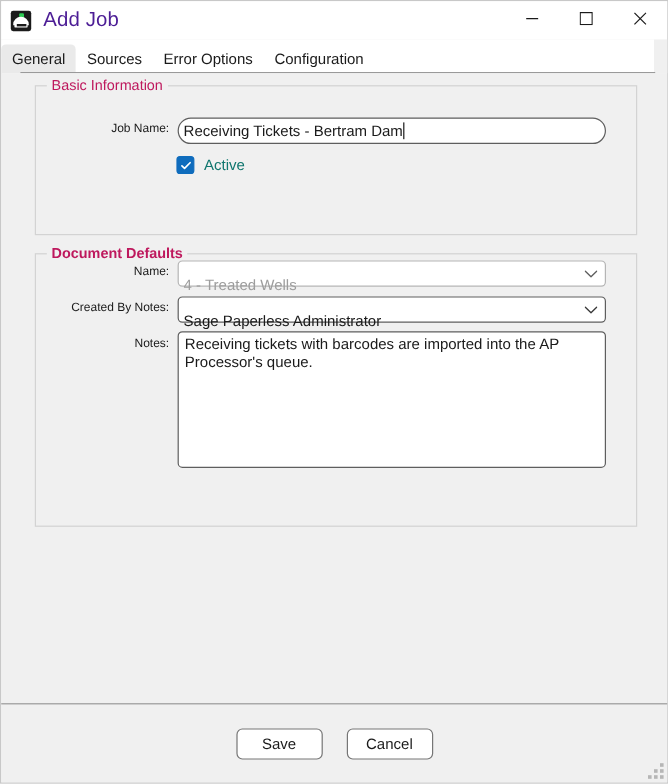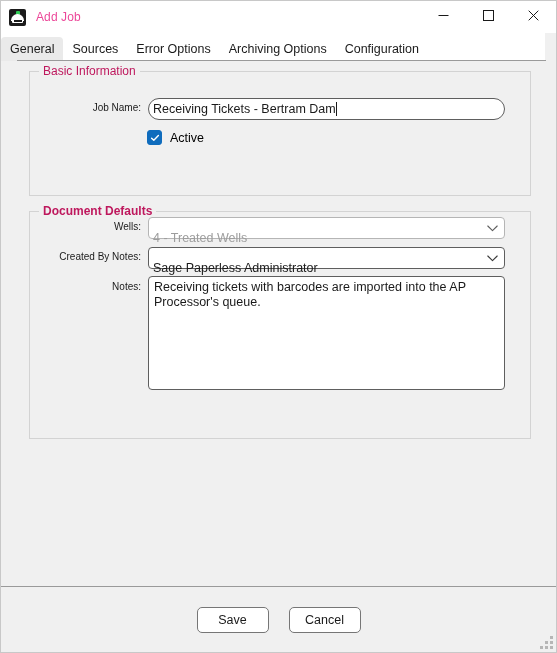--- a/index.html
+++ b/index.html
@@ -82,22 +82,22 @@
     border-radius: 1px;
   }
   .app-icon .bar::after {
     content: "";
     position: absolute;
     left: 1.5px; top: 1px;
     width: 8px; height: 1.5px;
     background: #1b1b1b;
   }
   .title-text {
-    font-size: 12px;
-    color: #ec4899;
+    font-size: 17px;
+    color: #4c1d95;
     letter-spacing: 0.1px;
   }
   .win-controls {
     position: absolute;
     right: 0; top: 0;
     height: 32px;
     display: flex;
   }
   .win-btn {
     width: 45px;
@@ -276,21 +276,21 @@
     box-sizing: border-box;
     display: flex;
     align-items: center;
     justify-content: center;
     flex: none;
     cursor: default;
   }
   .checkbox svg { display: block; }
   .checkrow .cb-label {
     font-size: 12.5px;
-    color: #000000;
+    color: #0f766e;
   }
 
   
   .footer {
     height: 65px;
     min-height: 65px;
     background: #f0f0f0;
     border-top: 1px solid #9a9a9a;
     display: flex;
     align-items: center;
@@ -366,21 +366,20 @@
         </span>
       </div>
     </div>
   </div>
 
   <div class="tabstrip-wrap">
     <div class="tabstrip">
       <div class="tab active">General</div>
       <div class="tab">Sources</div>
       <div class="tab">Error Options</div>
-      <div class="tab">Archiving Options</div>
       <div class="tab">Configuration</div>
     </div>
     <div class="tabstrip-white-end"></div>
     <div class="tabstrip-underline"></div>
   </div>
 
   <div class="tabpage">
 
     <div class="groupbox" id="gb-basic">
       <span class="gb-title">Basic Information</span>
@@ -401,21 +400,21 @@
             </svg>
         </span>
       </div>
       <span class="cb-label">Active</span>
     </div>
 
     <div class="groupbox" id="gb-docdefaults">
       <span class="gb-title">Document Defaults</span>
     </div>
 
-    <div class="field-label" style="left:40px; top:160px; width:100px;">Wells:</div>
+    <div class="field-label" style="left:40px; top:160px; width:100px;">Name:</div>
     <div class="ctl combobox disabled" style="left:147px; top:156px; width:357px;">
       <span class="cb-text">4 - Treated Wells</span>
       <span class="chev">
         <svg width="11" height="7" viewBox="0 0 11 7">
             <polyline points="0.8,1 5.5,5.6 10.2,1" fill="none" stroke="#5e5e5e" stroke-width="1.1" stroke-linecap="round" stroke-linejoin="round"></polyline>
           </svg>
       </span>
     </div>
 
     <div class="field-label" style="left:20px; top:190px; width:120px;">Created By Notes:</div>

